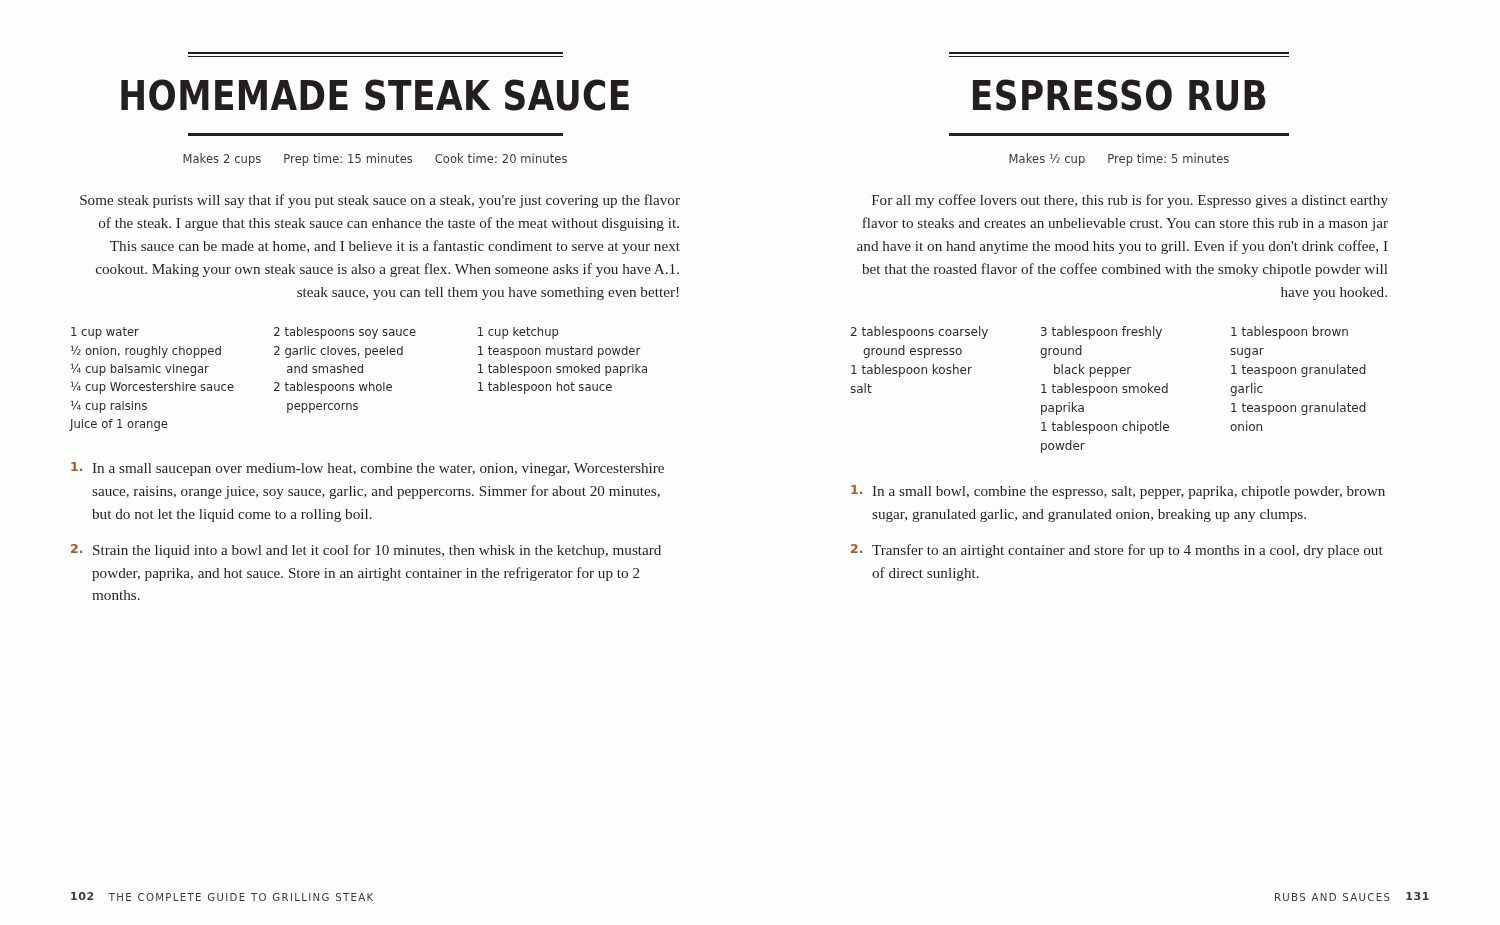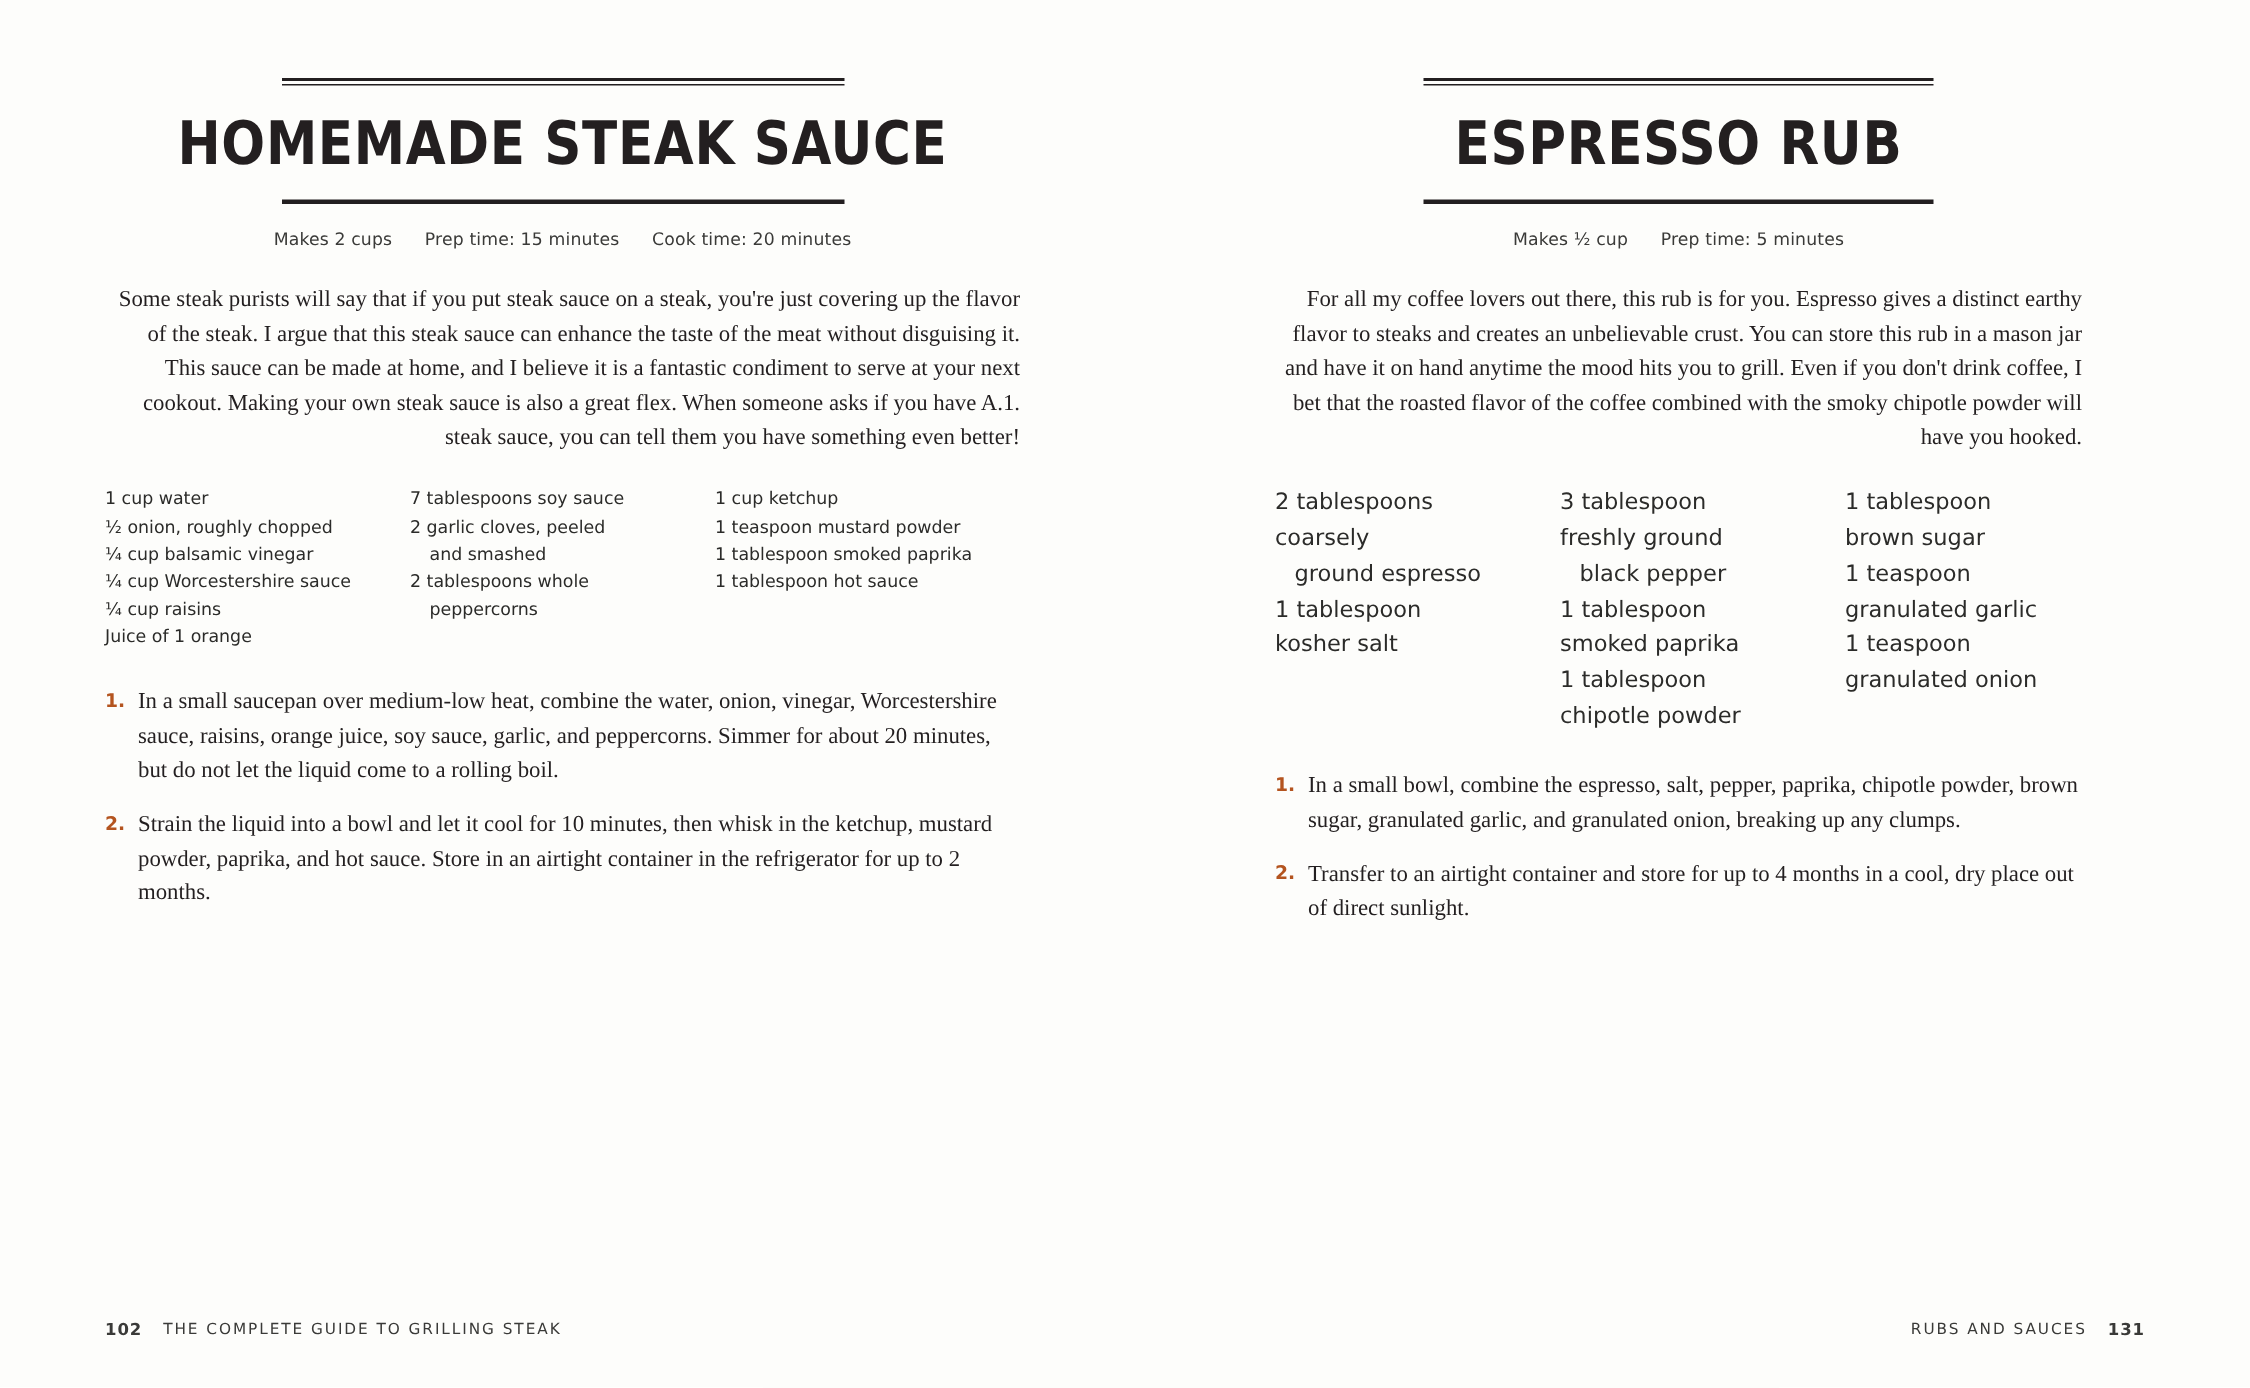--- a/index.html
+++ b/index.html
@@ -94,21 +94,21 @@
     line-height: 1.58;
     color: #2b2b29;
   }
   .ing-col {
     flex: 1 1 0;
     padding-right: 14px;
   }
   .ing-col .item { display: block; }
   .ing-col .cont { display: block; padding-left: 13px; }
 
-  .ingredients.right-cols { font-size: 15px; gap: 32px; }
+  .ingredients.right-cols { font-size: 12px; gap: 32px; }
 
   
   .steps {
     margin-top: 24px;
   }
   .step {
     display: flex;
     margin-bottom: 13px;
   }
   .step-num {
@@ -123,27 +123,27 @@
   .step-text {
     font-family: "Liberation Serif", serif;
     font-size: 15.2px;
     line-height: 1.5;
     flex: 1;
   }
 
   
   .footer {
     position: absolute;
-    bottom: 32px;
+    bottom: 22px;
     font-family: "DejaVu Sans", sans-serif;
     font-size: 10.2px;
     letter-spacing: 1.3px;
     color: #3a3a38;
     display: flex;
-    align-items: center;
+    align-items: flex-end;
   }
   .footer-left {
     left: 70px;
   }
   .footer-right {
     right: 70px;
     margin-top: 48px;
   }
   .folio {
     font-weight: bold;
@@ -184,21 +184,21 @@
     <div class="ingredients">
       <div class="ing-col">
         <span class="item">1 cup water</span>
         <span class="item">½ onion, roughly chopped</span>
         <span class="item">¼ cup balsamic vinegar</span>
         <span class="item">¼ cup Worcestershire sauce</span>
         <span class="item">¼ cup raisins</span>
         <span class="item">Juice of 1 orange</span>
       </div>
       <div class="ing-col">
-        <span class="item">7 tablespoons soy sauce</span>
+        <span class="item">2 tablespoons soy sauce</span>
         <span class="item">2 garlic cloves, peeled</span>
         <span class="cont">and smashed</span>
         <span class="item">2 tablespoons whole</span>
         <span class="cont">peppercorns</span>
       </div>
       <div class="ing-col">
         <span class="item">1 cup ketchup</span>
         <span class="item">1 teaspoon mustard powder</span>
         <span class="item">1 tablespoon smoked paprika</span>
         <span class="item">1 tablespoon hot sauce</span>

